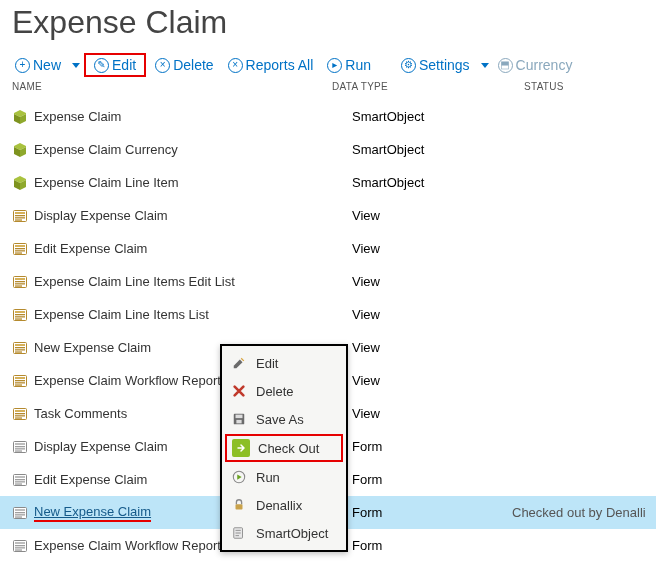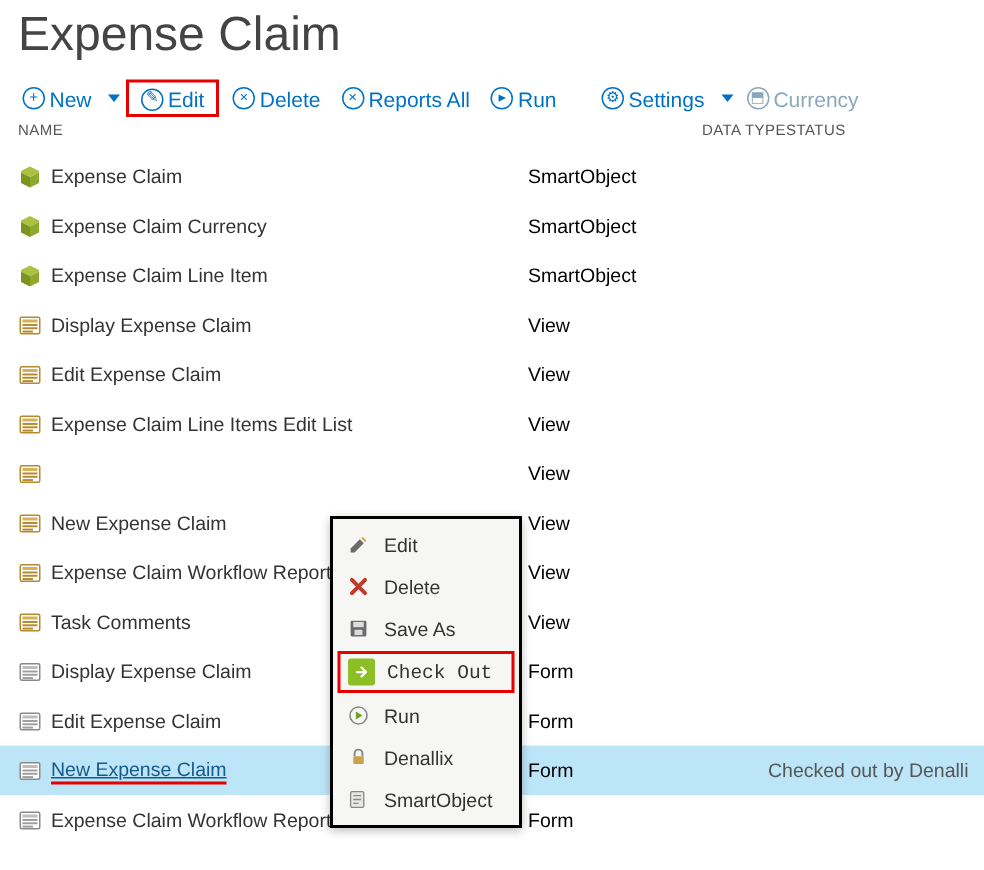--- a/index.html
+++ b/index.html
@@ -63,21 +63,21 @@
     padding: 0px 3px;
   }
   .columns-header {
     display: flex;
     font-size: 10px;
     letter-spacing: 0.3px;
     color: #555;
     padding: 2px 10px 2px 12px;
   }
   .col-name { width: 320px; }
-  .col-type { width: 192px; text-align: right; }
+  .col-type { width: 192px; }
   .col-status { flex: 1; }
   .table {
     padding-top: 6px;
   }
   .row {
     display: flex;
     align-items: center;
     height: 33px;
     padding: 0 10px 0 12px;
     font-size: 13px;
@@ -126,21 +126,20 @@
     cursor: pointer;
   }
   .ctxitem .mi-icon {
     width: 18px; height: 18px;
     display:inline-flex; align-items:center; justify-content:center;
   }
   .ctxitem.checkout {
     border: 2px solid #e60000;
     margin: 1px 3px;
     padding: 3px 5px;
-    font-family: Liberation Mono, monospace;
   }
   .ctxitem.checkout .mi-icon {
     background: #8cbf26;
     border-radius: 2px;
   }
 </style>
 </head>
 <body>
 
 <div class="header">
@@ -291,20 +290,21 @@
       <div class="cell-name">
         <span class="ico">
           <svg width="16" height="16" viewBox="0 0 16 16">
             <rect x="1.5" y="2.5" width="13" height="11" rx="1" fill="#fff" stroke="#b58a2e"></rect>
             <rect x="3" y="4" width="10" height="2" fill="#d6b15a"></rect>
             <rect x="3" y="7" width="10" height="1.3" fill="#b58a2e"></rect>
             <rect x="3" y="9.2" width="10" height="1.3" fill="#b58a2e"></rect>
             <rect x="3" y="11.4" width="7" height="1.3" fill="#b58a2e"></rect>
           </svg>
         </span>
+        <span>Expense Claim Line Items List</span>
       </div>
       <div class="cell-type">View</div>
       <div class="cell-status"></div>
     </div>
     <div class="row">
       <div class="cell-name">
         <span class="ico">
           <svg width="16" height="16" viewBox="0 0 16 16">
             <rect x="1.5" y="2.5" width="13" height="11" rx="1" fill="#fff" stroke="#b58a2e"></rect>
             <rect x="3" y="4" width="10" height="2" fill="#d6b15a"></rect>

